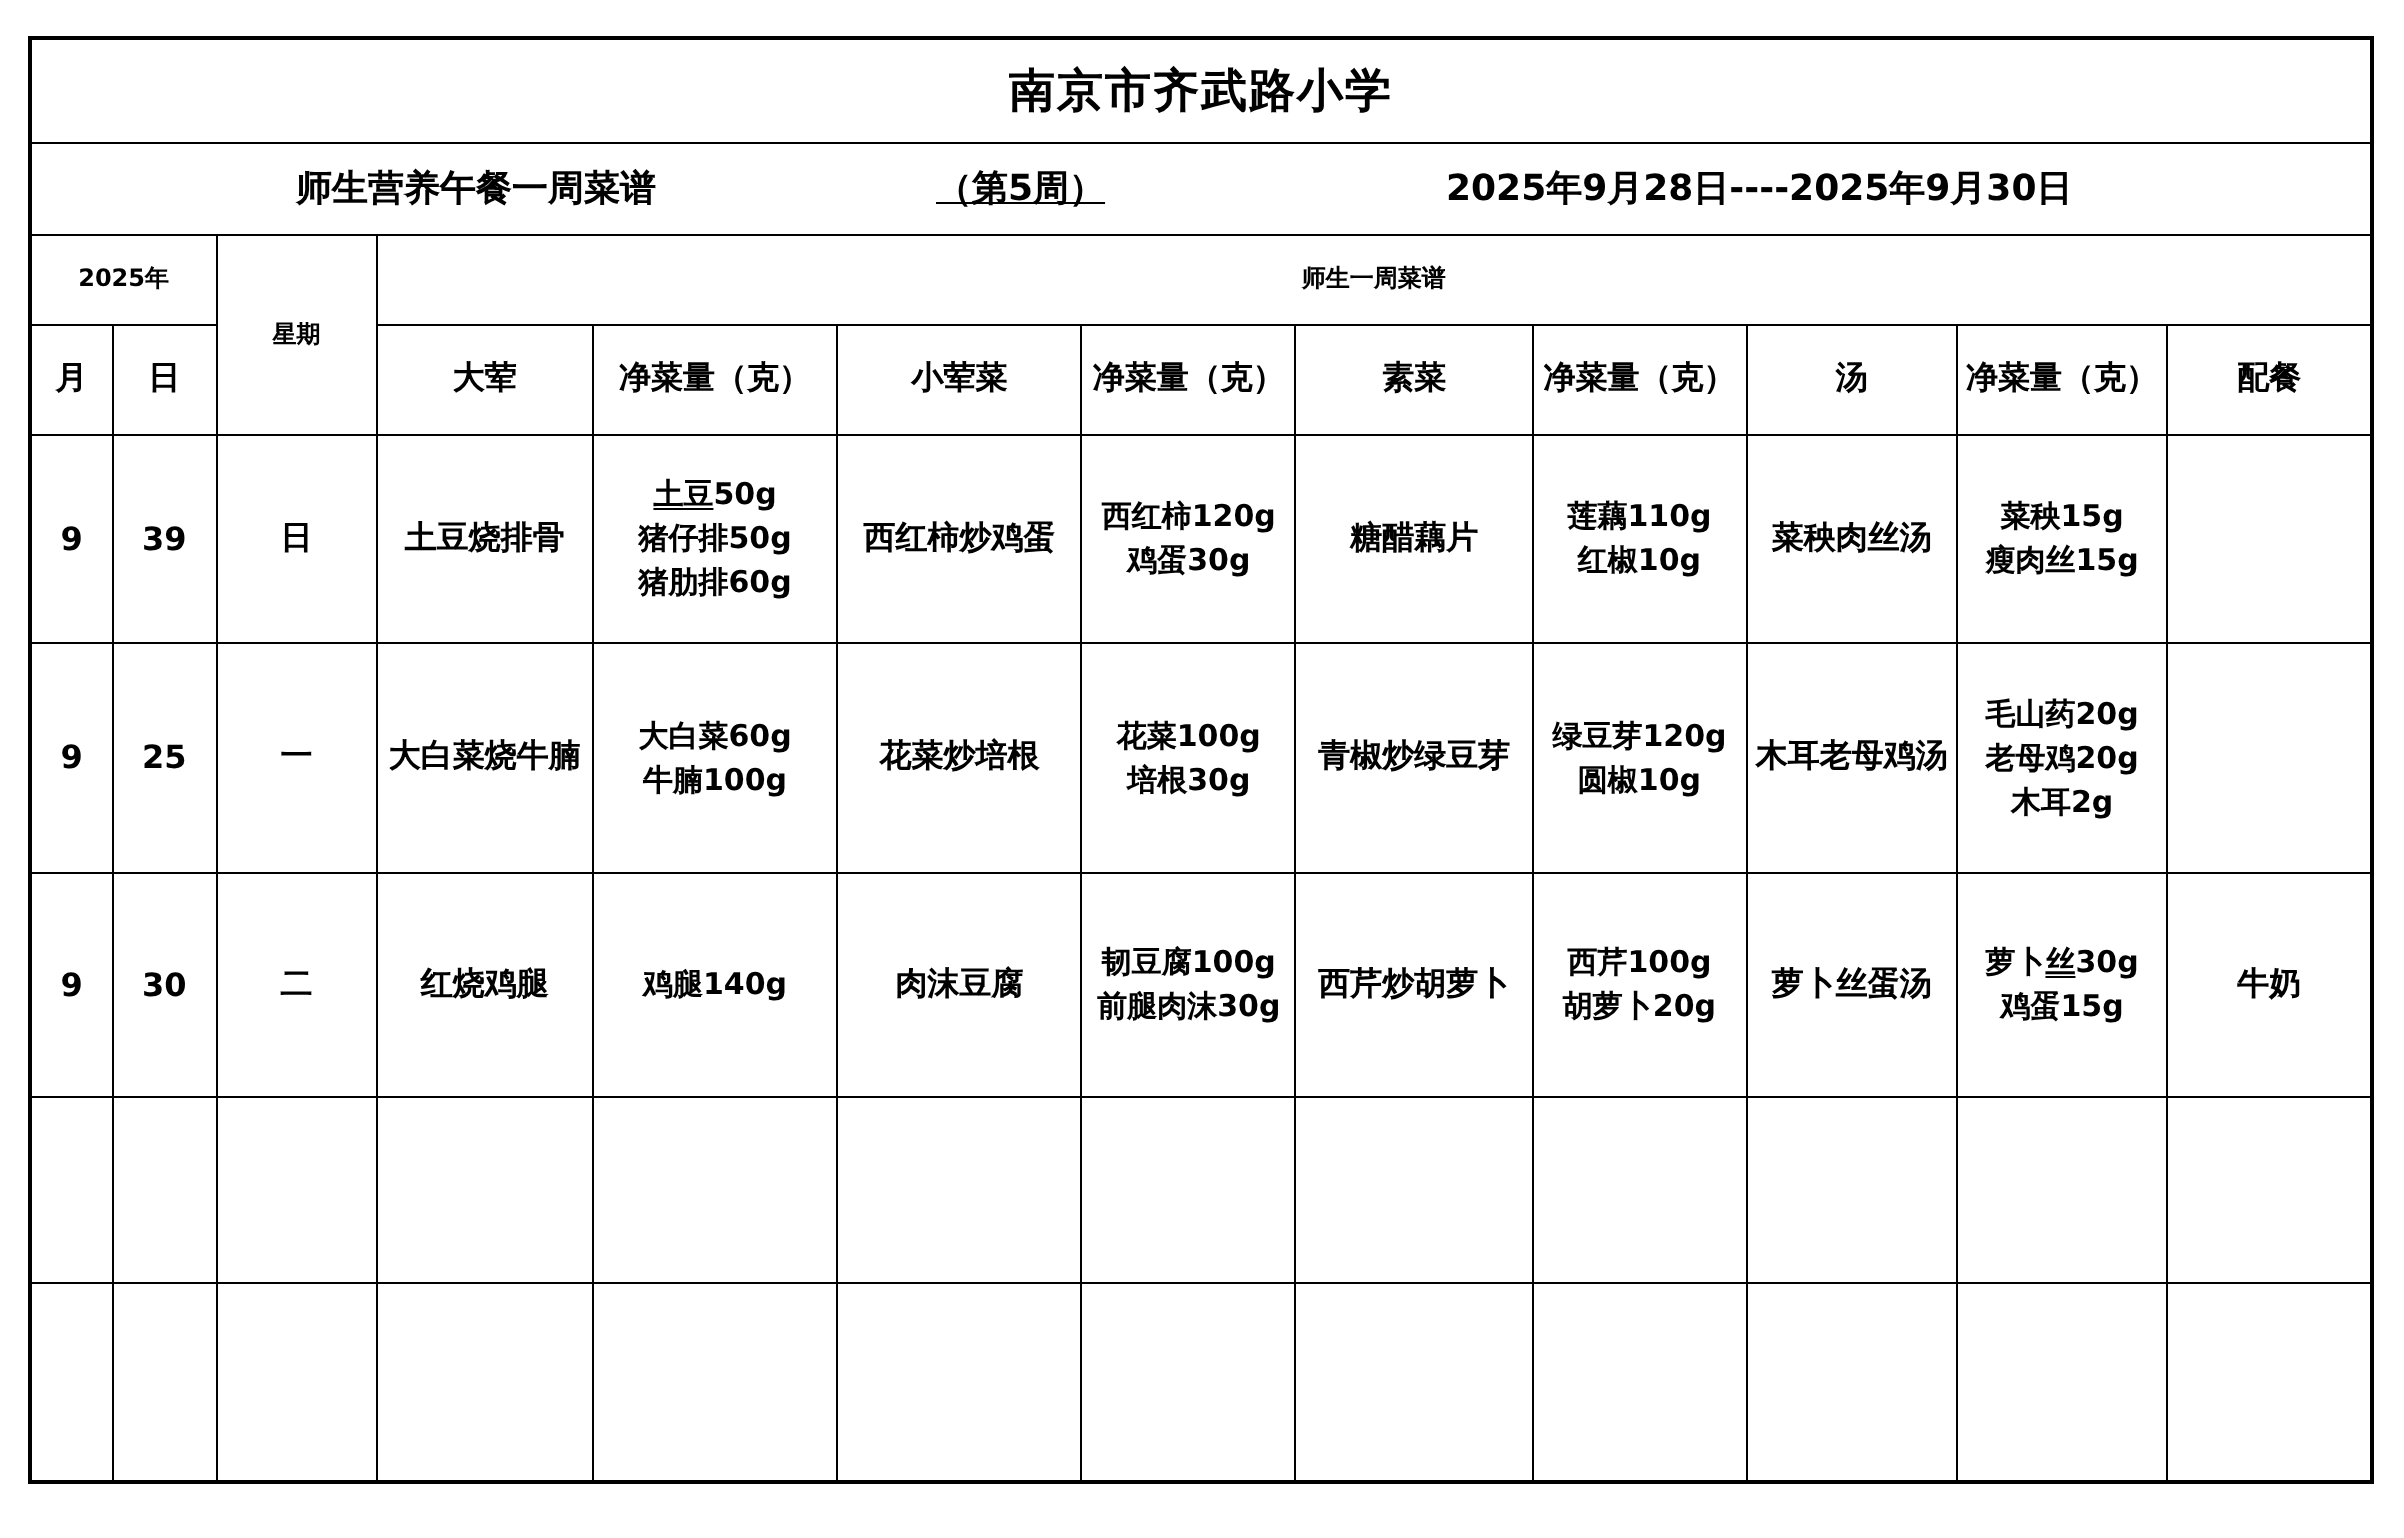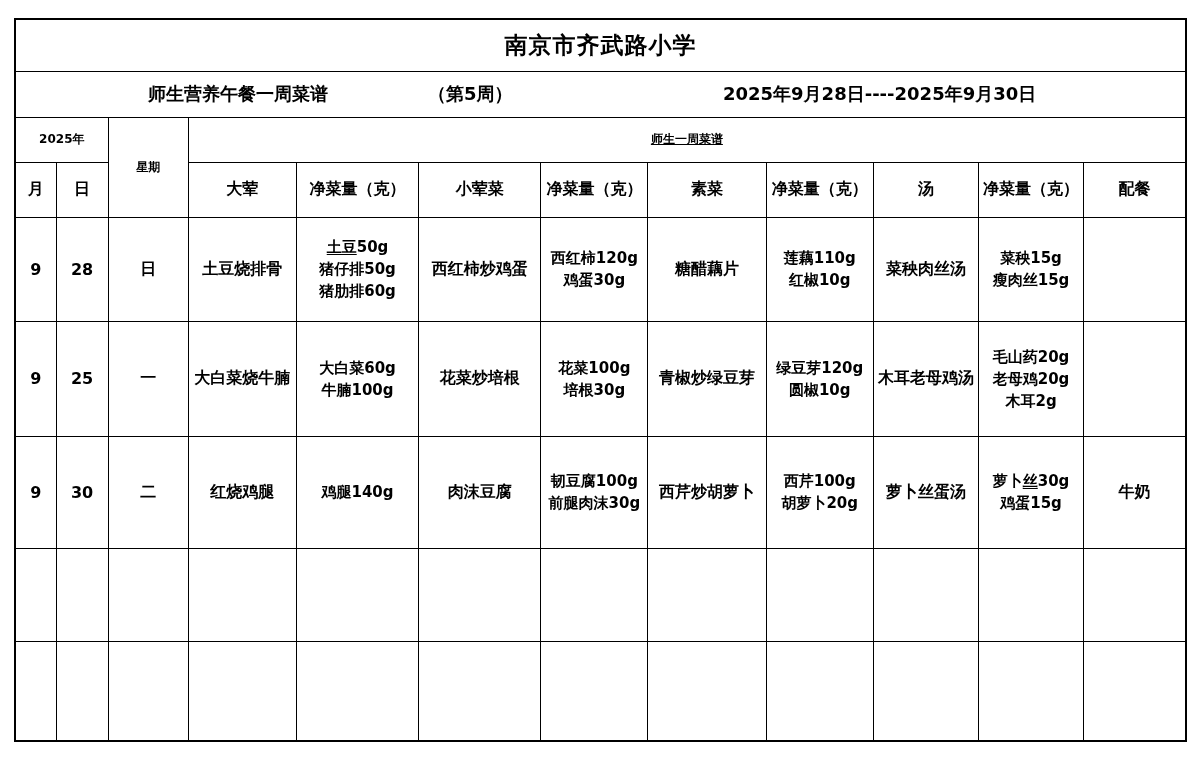--- a/index.html
+++ b/index.html
@@ -20,25 +20,25 @@
     padding:0;overflow:hidden;
     font-size:16px;
   }
   tr.r-title{height:52px;}
   tr.r-title td{font-size:23px;letter-spacing:1px;margin-left:40px;}
   tr.r-sub{height:46px;}
   tr.r-sub td{font-size:18px;}
   .subwrap{position:relative;height:100%;}
   .subwrap span{position:absolute;top:50%;transform:translateY(-50%);white-space:nowrap;}
   .sub-menu{left:132px;}
-  .sub-week{left:412px;}
+  .sub-week{left:452px;text-decoration:underline;}
   .sub-range{left:707px;}
   tr.r-h1{height:45px;}
   tr.r-h1 td{font-size:12px;}
-  td.group-title{font-size:18px;text-decoration:underline;}
+  td.group-title{font-size:18px;}
   tr.r-h2{height:55px;}
   tr.r-data{height:104px;}
   tr.r-data2{height:115px;}
   tr.r-data3{height:112px;}
   tr.r-empty1{height:93px;}
   tr.r-empty2{height:100px;}
   .ln{line-height:22px;font-size:15px;white-space:nowrap;}
   td.dish{font-size:16px;font-family:Liberation Mono, monospace;}
   .ul{text-decoration:underline;text-underline-offset:2px;text-align:right;}
 </style>
@@ -91,21 +91,21 @@
     <td>净菜量（克）</td>
     <td>素菜</td>
     <td>净菜量（克）</td>
     <td>汤</td>
     <td>净菜量（克）</td>
     <td>配餐</td>
   </tr>
 
   <tr class="r-data">
     <td>9</td>
-    <td>28</td>
+    <td>39</td>
     <td>日</td>
     <td class="dish">土豆烧排骨</td>
     <td>
       <div class="ln"><span class="ul">土豆</span><span>50g</span></div>
       <div class="ln">猪仔排50g</div>
       <div class="ln">猪肋排60g</div>
     </td>
     <td class="dish">西红柿炒鸡蛋</td>
     <td>
       <div class="ln">西红柿120g</div>

